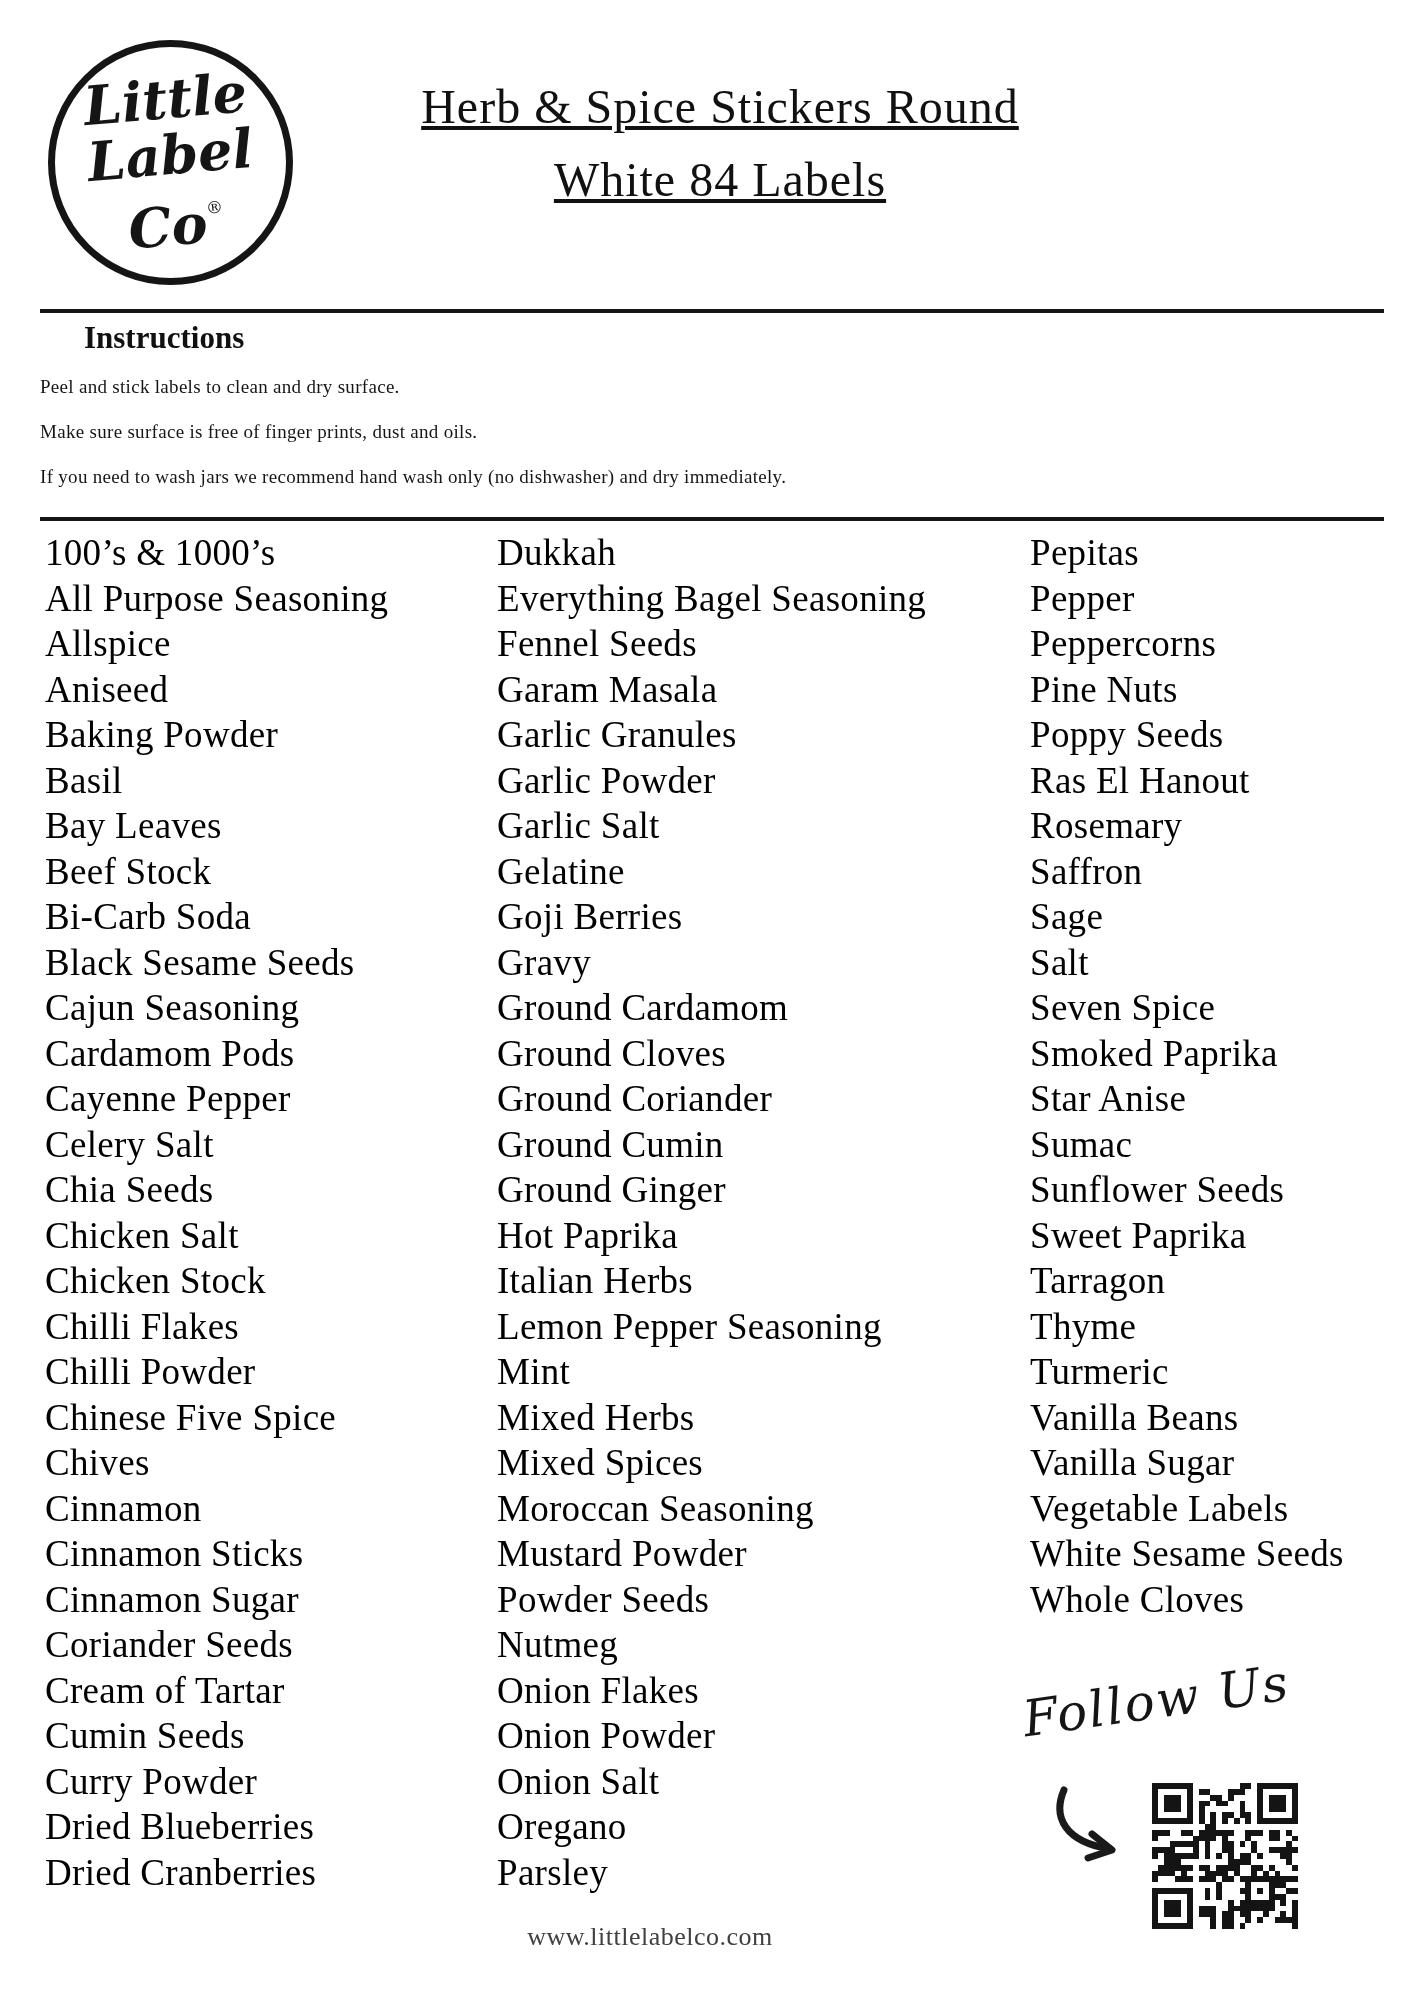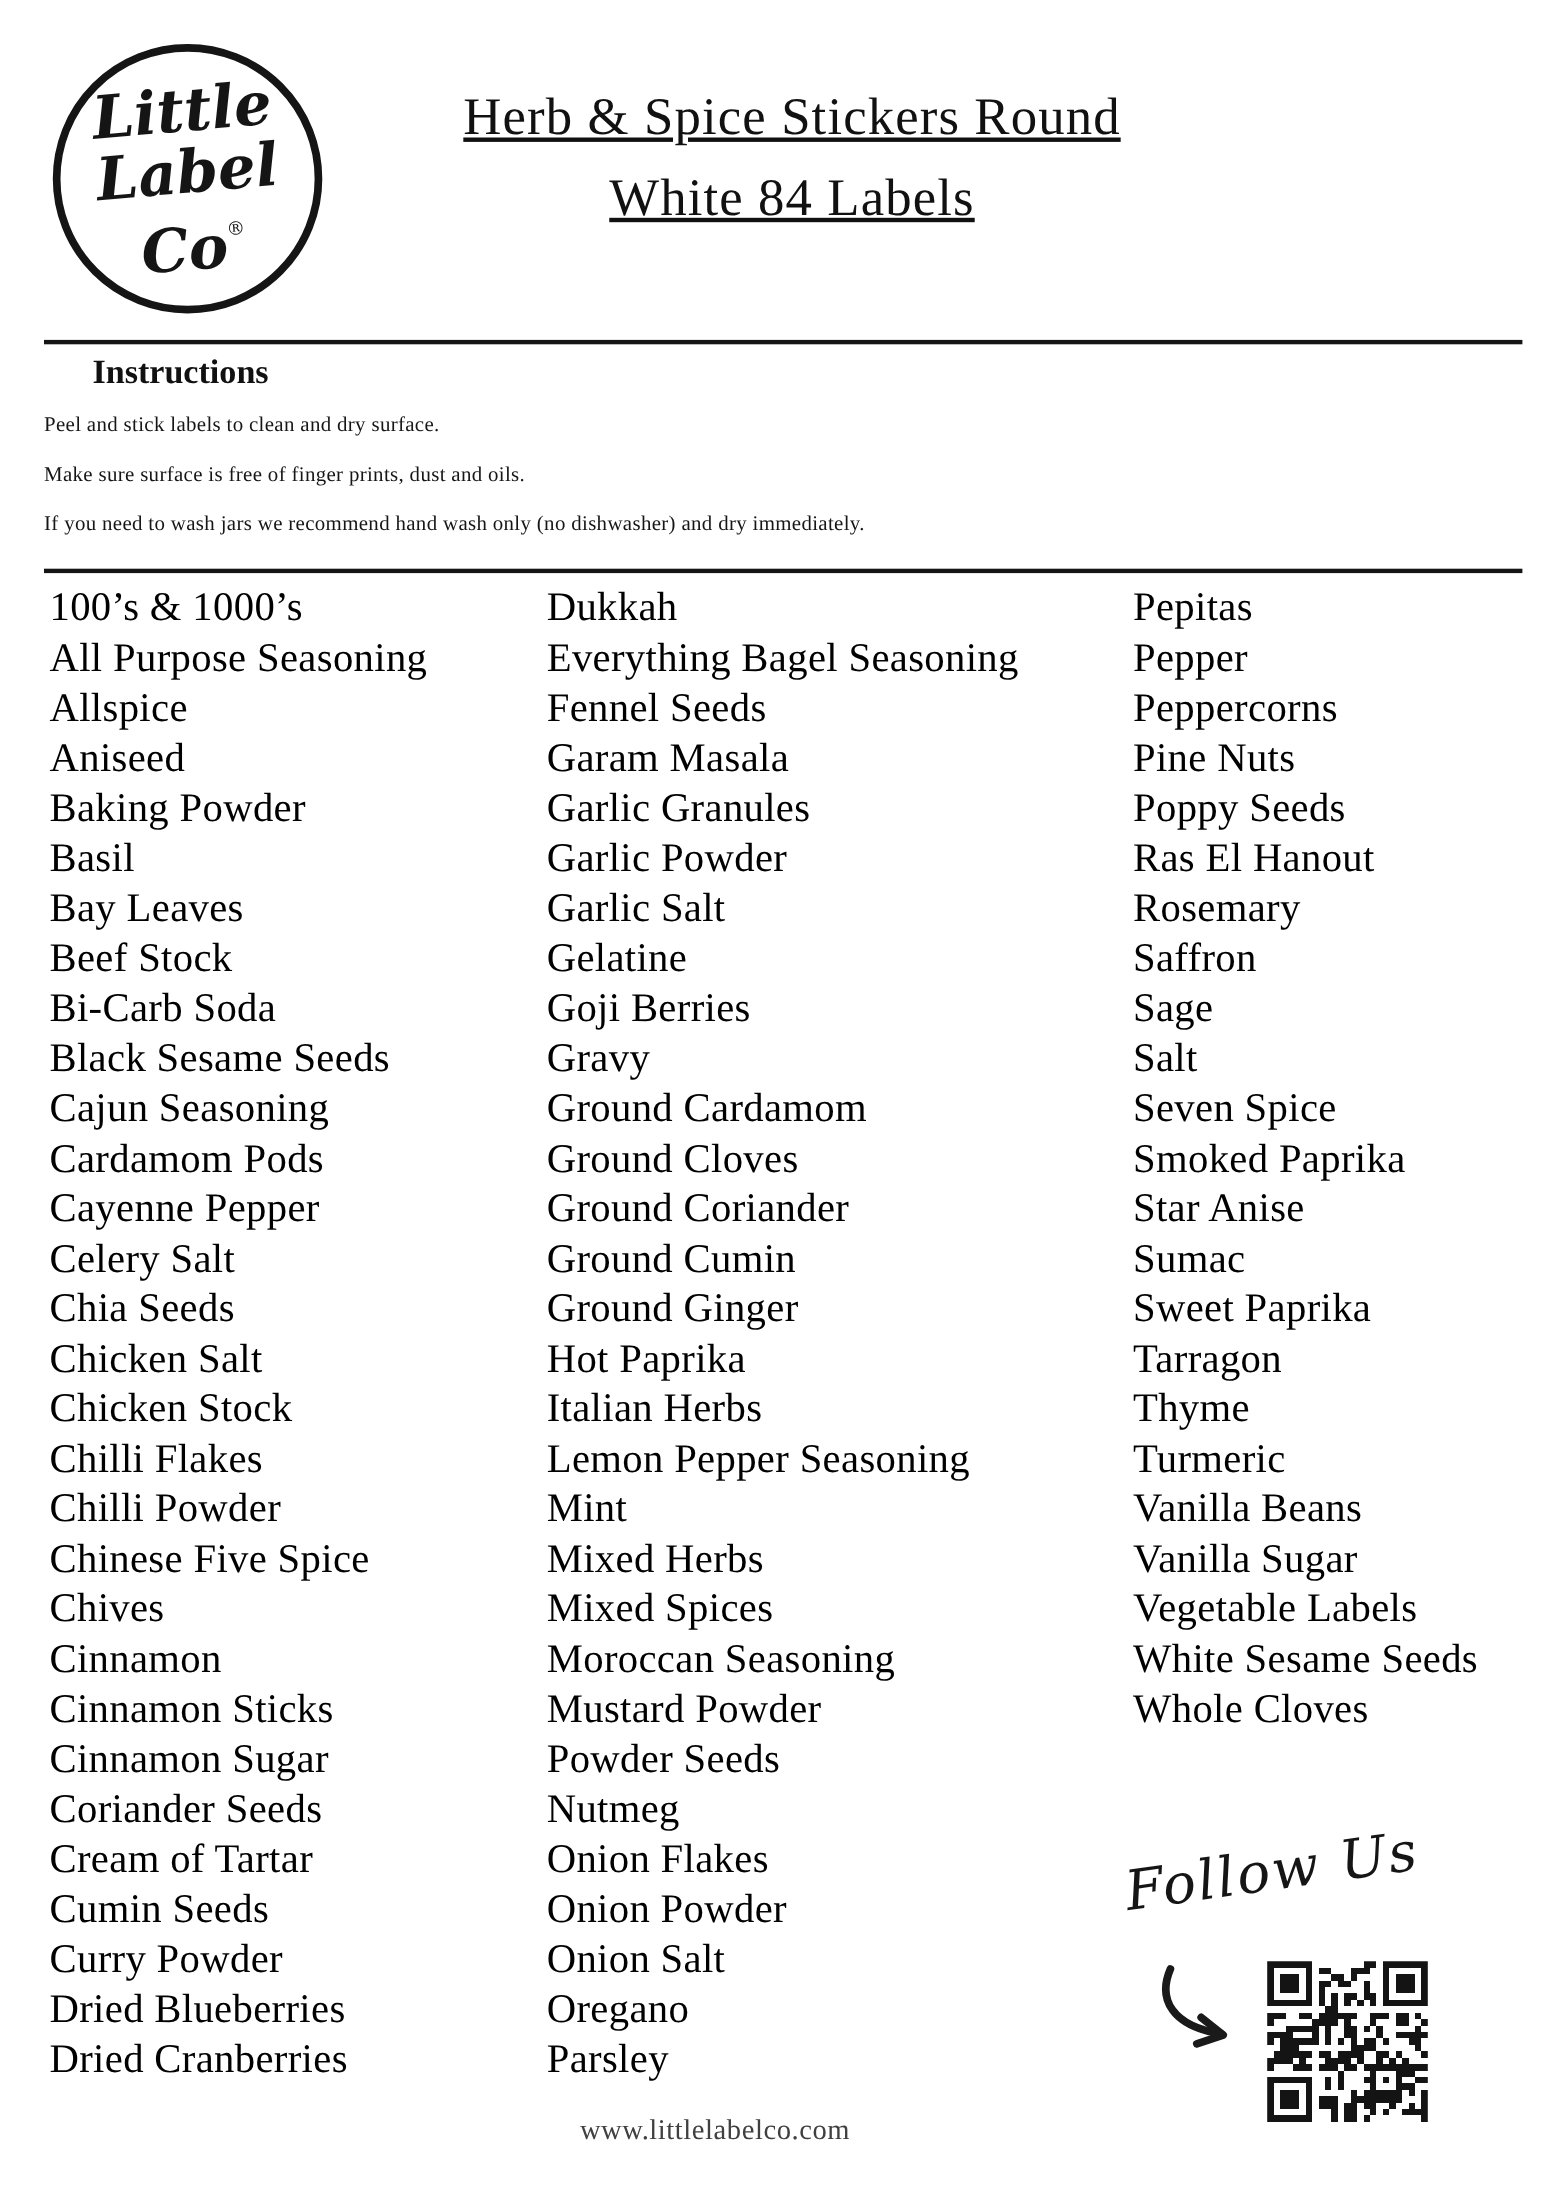--- a/index.html
+++ b/index.html
@@ -178,20 +178,21 @@
       <div>Poppy Seeds</div>
       <div>Ras El Hanout</div>
       <div>Rosemary</div>
       <div>Saffron</div>
       <div>Sage</div>
       <div>Salt</div>
       <div>Seven Spice</div>
       <div>Smoked Paprika</div>
       <div>Star Anise</div>
       <div>Sumac</div>
+      <div>Sunflower Seeds</div>
       <div>Sweet Paprika</div>
       <div>Tarragon</div>
       <div>Thyme</div>
       <div>Turmeric</div>
       <div>Vanilla Beans</div>
       <div>Vanilla Sugar</div>
       <div>Vegetable Labels</div>
       <div>White Sesame Seeds</div>
       <div>Whole Cloves</div>
     </div>

